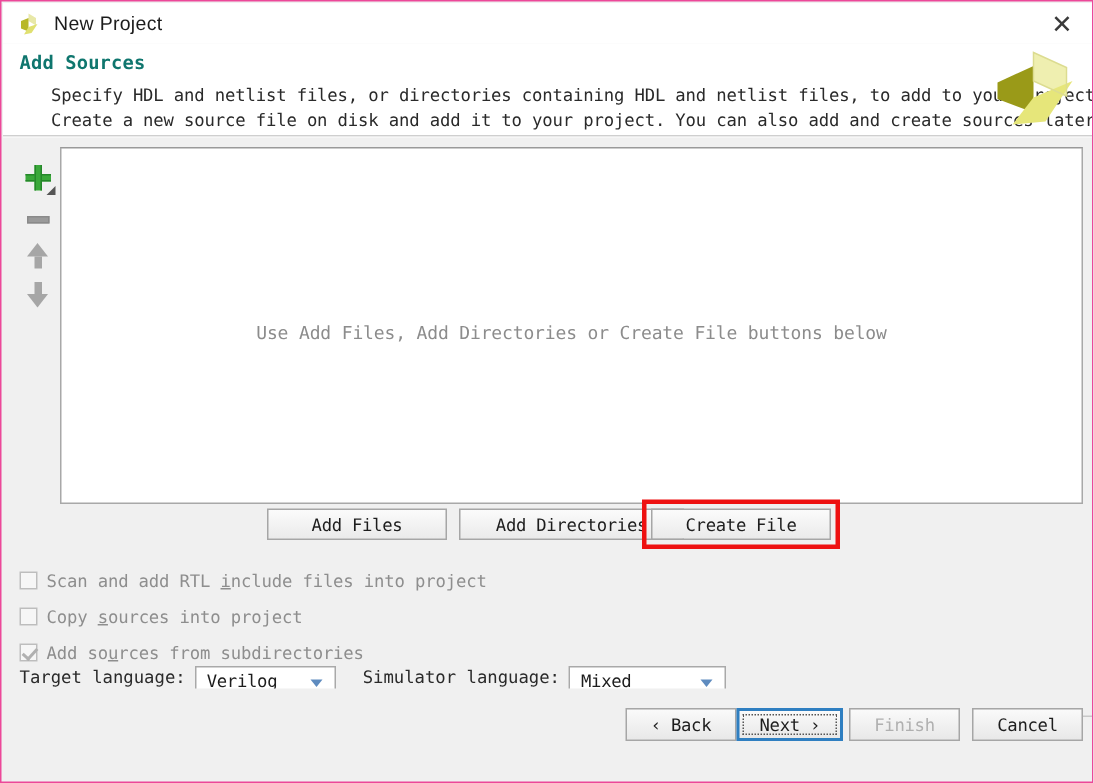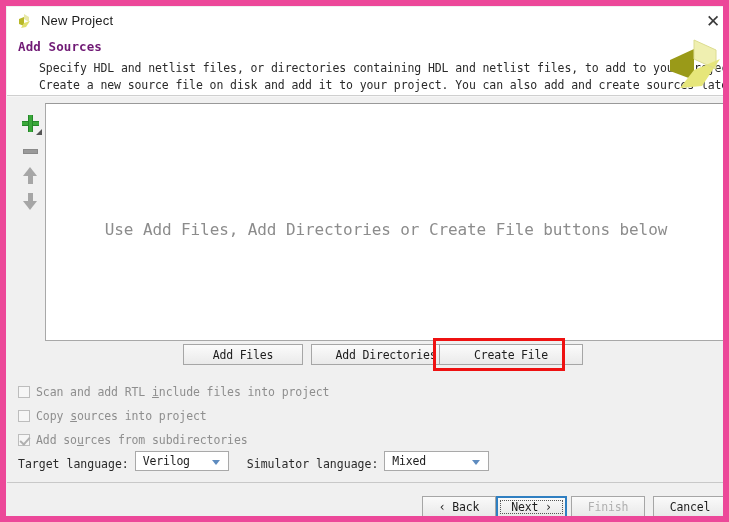--- a/index.html
+++ b/index.html
@@ -7,21 +7,21 @@
     margin: 0; padding: 0;
     width: 729px; height: 522px;
     background: #ffffff;
     font-family: "DejaVu Sans Mono", monospace;
     overflow: hidden;
   }
   #dialog {
     position: relative;
     width: 729px; height: 522px;
     background: #f0f0f0;
-    border: 6px solid #ec4899;
+    border: 1px solid #ec4899;
     overflow: hidden;
   }
 
   
   #titlebar {
     position: absolute; left: 1px; top: 1px;
     width: 727px; height: 27px;
     background: #ffffff;
     display: flex; align-items: center;
   }
@@ -42,21 +42,21 @@
 
   
   #header {
     position: absolute; left: 1px; top: 28px;
     width: 727px; height: 61px;
     background: #ffffff;
   }
   #header-title {
     position: absolute; left: 11px; top: 5px;
     font-family: "DejaVu Sans Mono", monospace;
-    font-weight: bold; font-size: 12.5px; color: #701a75;
+    font-weight: bold; font-size: 12.5px; color: #0f766e;
     letter-spacing: .1px;
   }
   #header-desc {
     position: absolute; left: 32px; top: 26px;
     font-size: 11.5px; color: #2a2a2a;
     line-height: 17px; letter-spacing: -.1px;
   }
   #header-desc div { white-space: nowrap; }
   #vivado-logo {
     position: absolute; right: 8px; top: 2px;
@@ -116,41 +116,41 @@
   #filelist {
     position: absolute; left: 38px; top: 6px;
     width: 682px; height: 238px;
     background: #ffffff;
     border: 1px solid #a8a8a8;
     border-top-color: #999;
   }
   #filelist-placeholder {
     position: absolute; left: 0; right: 0; top: 116px;
     text-align: center;
-    font-size: 16px; color: #8c8c8c;
+    font-size: 12px; color: #8c8c8c;
     letter-spacing: -.1px;
   }
 
   
   #actionrow {
     position: absolute; left: 38px; top: 247px;
     width: 682px; height: 30px;
   }
   .act-btn {
     position: absolute; top: 0; height: 21px;
     background: linear-gradient(#fbfbfb, #eaeaea);
     border: 1px solid #a6a6a6;
     font-family: "DejaVu Sans Mono", monospace;
     font-size: 11.5px; color: #1d1d1d;
     display: flex; align-items: center; justify-content: center;
     cursor: pointer; letter-spacing: -.2px;
   }
   #btn-add-files      { left: 138px; width: 120px; }
   #btn-add-dirs       { left: 266px; width: 150px; text-align: center; }
-  #btn-create-file    { left: 394px; width: 144px; }
+  #btn-create-file    { left: 394px; width: 120px; }
   #create-file-hl {
     position: absolute; left: 388px; top: -6px;
     width: 132px; height: 33px;
     border: 3px solid #ee1111;
     pointer-events: none;
   }
 
   
   .cb-row {
     position: absolute; left: 11px;
@@ -167,21 +167,21 @@
     content: ""; position: absolute;
     left: 3px; top: 0px; width: 4px; height: 8px;
     border: solid #b0b0b0; border-width: 0 2px 2px 0;
     transform: rotate(42deg);
   }
   .mn { text-decoration: underline; }
 
   
   #langrow {
     position: absolute; left: 11px; top: 352px;
-    height: 22px; display: flex; align-items: flex-end;
+    height: 22px; display: flex; align-items: flex-start;
     font-size: 11.5px; color: #2a2a2a;
   }
   .combo {
     height: 20px; background: #ffffff;
     border: 1px solid #a9a9a9;
     display: flex; align-items: center;
     position: relative; margin-left: 6px;
     cursor: pointer;
   }
   .combo .val {
@@ -198,21 +198,21 @@
   #combo-target { width: 94px; }
   #combo-sim    { width: 105px; }
   #lbl-sim { margin-left: 18px; }
 
   
   #footer-rule {
     position: absolute; left: 1px; top: 476px;
     width: 727px; height: 1px; background: #c8c8c8;
   }
   #footer {
-    position: absolute; left: 1px; top: 477px;
+    position: absolute; left: 1px; top: 458px;
     width: 720px; height: 43px;
     background: #f0f0f0;
   }
   .nav-btn {
     position: absolute; top: 13px; height: 22px;
     background: linear-gradient(#fafafa, #e8e8e8);
     border: 1px solid #a6a6a6;
     font-family: "DejaVu Sans Mono", monospace;
     font-size: 11.5px; color: #1d1d1d;
     display: flex; align-items: center; justify-content: center;

